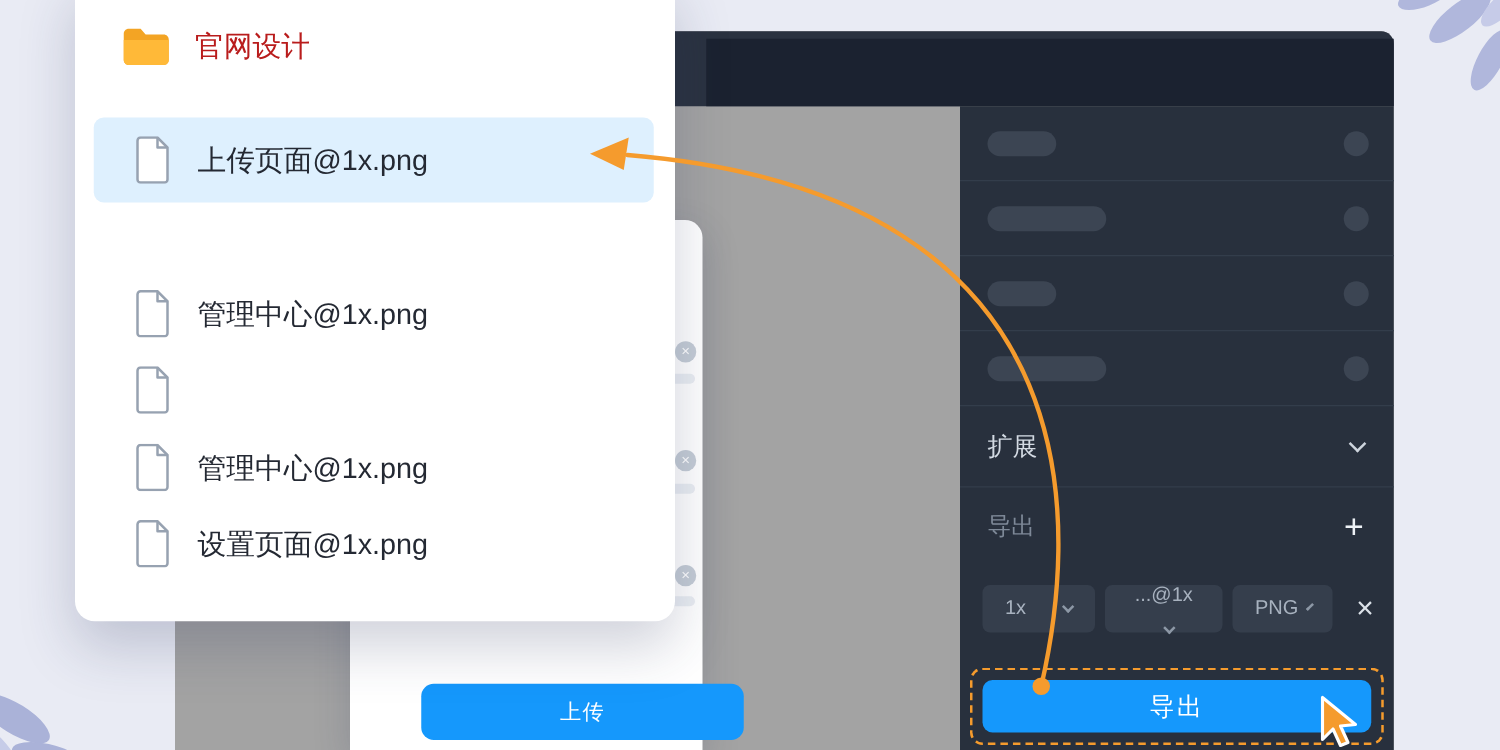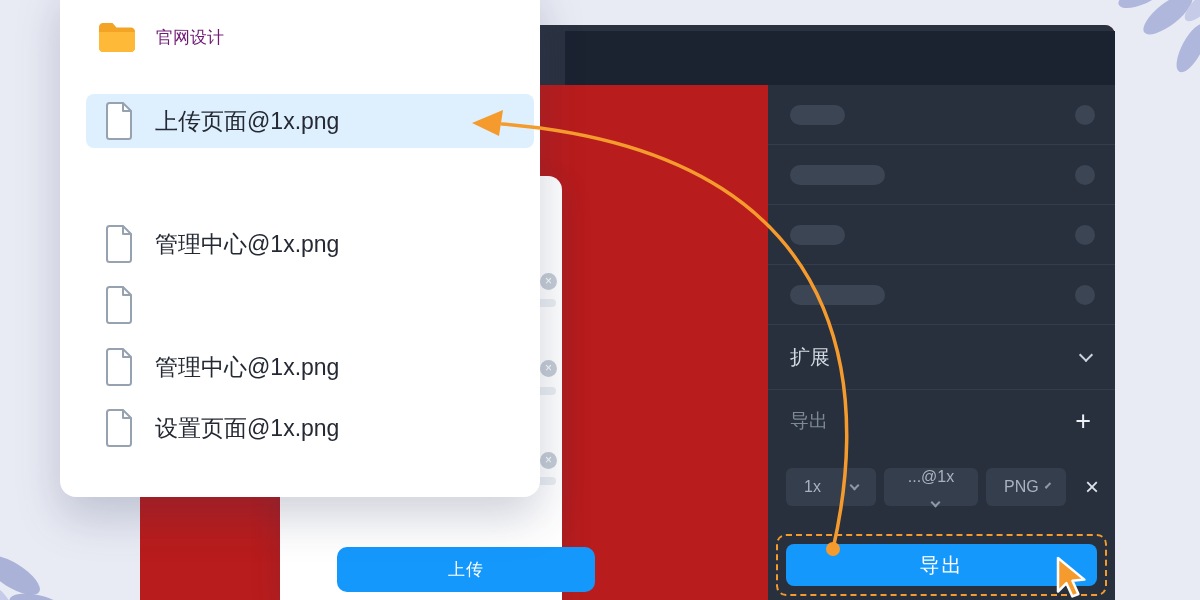--- a/index.html
+++ b/index.html
@@ -9,21 +9,21 @@
   .stage { position:relative; width:1200px; height:600px; background:#e9ebf4; overflow:hidden; }
 
   
   .leaves { position:absolute; pointer-events:none; z-index:1; }
   .leaves.tr { right:-12px; top:-14px; }
   .leaves.bl { left:-18px; bottom:-20px; }
   .leaves.ml { left:92px; bottom:118px; }
 
   
   .app-window { position:absolute; left:140px; top:25px; width:975px; height:575px;
-    background:#b91c1c; border-radius:10px 10px 0 0; z-index:2; }
+    background:#a3a3a3; border-radius:10px 10px 0 0; z-index:2; }
   .app-toolbar { position:absolute; left:0; top:0; width:100%; height:60px; background:#2a3240;
     border-radius:10px 10px 0 0; }
   .canvas-head { position:absolute; left:425px; top:6px; width:550px; height:54px; background:#1b2230; }
 
   
   .inspector { position:absolute; left:628px; top:60px; width:347px; height:515px; background:#28303d; }
   .skrow { position:absolute; left:0; width:100%; height:60px; border-bottom:1px solid #333d4b; }
   .pill { position:absolute; left:22px; top:20px; height:20px; border-radius:10px; background:#3c4553; }
   .pill.w1 { width:55px; } .pill.w2 { width:95px; }
   .dotc { position:absolute; right:20px; top:20px; width:20px; height:20px; border-radius:50%; background:#3c4553; }
@@ -56,23 +56,23 @@
     color:#fff; font-size:12px; line-height:16px; text-align:center; cursor:pointer; }
   .skline { position:absolute; left:20px; width:256px; height:8px; border-radius:4px; background:#eaeef3; }
   .upload-btn { position:absolute; left:12px; top:371px; width:258px; height:45px; background:#1598fc;
     border-radius:10px; display:flex; align-items:center; justify-content:center;
     color:#fff; font-size:17px; letter-spacing:1px; cursor:pointer;margin-left:45px; }
 
   
   .file-panel { position:absolute; left:60px; top:-20px; width:480px; height:517px; background:#fff;
     border-radius:16px; box-shadow:0 20px 45px rgba(40,50,90,.22); z-index:4; }
   .folder-row { position:absolute; left:38px; top:42px; display:flex; align-items:center; gap:20px; cursor:pointer; }
-  .folder-row .name { font-size:17px; color:#701a75; }
-  .frow { position:absolute; left:26px; width:448px; height:54px; border-radius:8px;
-    display:flex; align-items:center; padding-left:18px; gap:21px; cursor:pointer; }
+  .folder-row .name { font-size:23px; color:#b91c1c; }
+  .frow { position:absolute; left:15px; width:448px; height:68px; border-radius:8px;
+    display:flex; align-items:center; padding-left:32px; gap:21px; cursor:pointer; }
   .frow.hl { background:#def0fe; }
   .frow .fname { font-size:23px; color:#242933; }
 
   
   .overlay { position:absolute; left:0; top:0; width:1200px; height:600px; z-index:6; pointer-events:none; }
 </style>
 </head>
 <body>
 
 <div class="stage">

